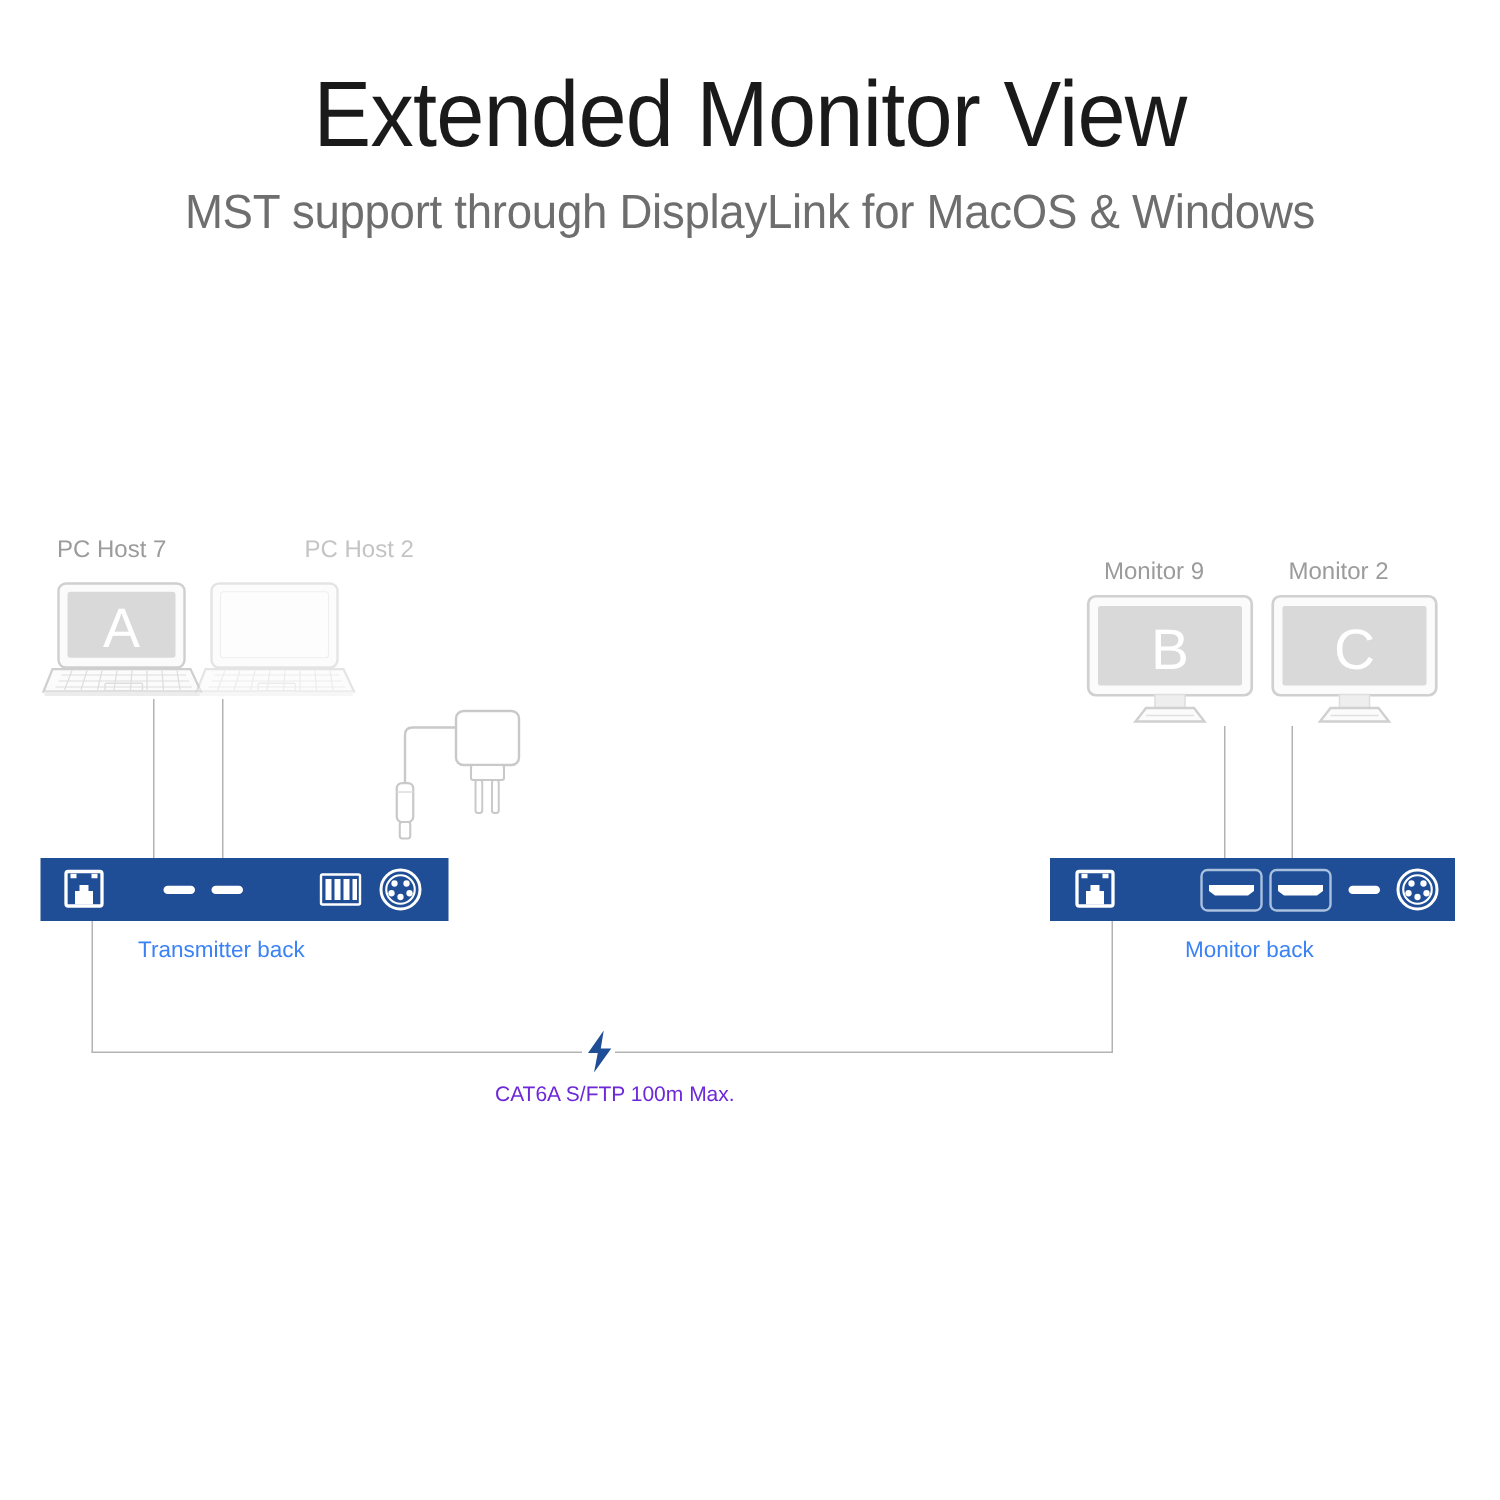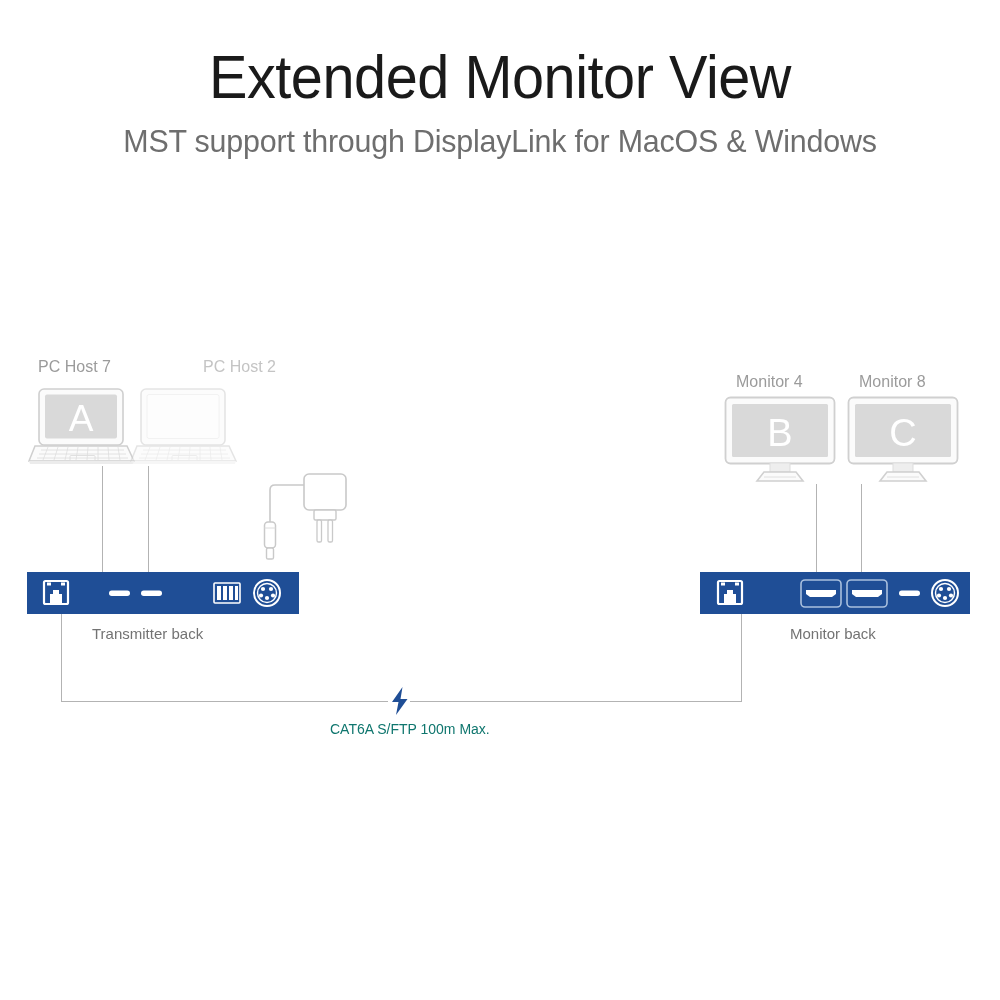--- a/index.html
+++ b/index.html
@@ -55,29 +55,29 @@
     line-height: 20px;
     color: #9b9b9b;
     white-space: nowrap;
   }
   .devlabel.dim { color: #c4c4c4; }
 
   .bluelabel {
     position: absolute;
     font-size: 15px;
     line-height: 19px;
-    color: #737373;
+    color: #3b82f6;
     white-space: nowrap;
   }
 
   .cablelabel {
     position: absolute;
     font-size: 14px;
     line-height: 18px;
-    color: #0f766e;
+    color: #6d28d9;
     white-space: nowrap;
   }
 
   
   .dev {
     position: absolute;
   }
 
   
   .portbar {
@@ -216,36 +216,36 @@
         <circle cx="244" cy="17" r="2.1" fill="#ffffff"></circle>
         <circle cx="234" cy="23.5" r="2.1" fill="#ffffff"></circle>
         <circle cx="246" cy="23.5" r="2.1" fill="#ffffff"></circle>
         <circle cx="240" cy="26" r="2.1" fill="#ffffff"></circle>
       </g>
     </svg>
   </div>
 
   <div class="bluelabel" style="left:92px; top:624px;">Transmitter back</div>
 
-  <div class="devlabel" style="left:736px; top:372px;">Monitor 4</div>
+  <div class="devlabel" style="left:736px; top:372px;">Monitor 9</div>
 
   <div class="dev" style="left:724px; top:396px; width:112px; height:90px;">
     <svg width="112" height="90" viewBox="0 0 112 90">
       <rect x="1.5" y="1.5" width="109" height="66" rx="5" ry="5" fill="#fbfbfb" stroke="#d0d0d0" stroke-width="1.8"></rect>
       <rect x="8" y="8" width="96" height="53" rx="1.5" ry="1.5" fill="#d9d9d9"></rect>
       <text x="56" y="50" font-family="Liberation Sans, sans-serif" font-size="38" fill="#ffffff" text-anchor="middle">B</text>
 
       <rect x="46" y="67" width="20" height="9" fill="#eeeeee" stroke="#dddddd" stroke-width="1"></rect>
 
       <path d="M33 85 L40 76 L72 76 L79 85 Z" fill="#fbfbfb" stroke="#d0d0d0" stroke-width="1.6"></path>
       <line x1="40" y1="81" x2="72" y2="81" stroke="#e0e0e0" stroke-width="1"></line>
     </svg>
   </div>
 
-  <div class="devlabel" style="left:859px; top:372px;">Monitor 8</div>
+  <div class="devlabel" style="left:859px; top:372px;">Monitor 2</div>
 
   <div class="dev" style="left:847px; top:396px; width:112px; height:90px;">
     <svg width="112" height="90" viewBox="0 0 112 90">
       <rect x="1.5" y="1.5" width="109" height="66" rx="5" ry="5" fill="#fbfbfb" stroke="#d0d0d0" stroke-width="1.8"></rect>
       <rect x="8" y="8" width="96" height="53" rx="1.5" ry="1.5" fill="#d9d9d9"></rect>
       <text x="56" y="50" font-family="Liberation Sans, sans-serif" font-size="38" fill="#ffffff" text-anchor="middle">C</text>
       <rect x="46" y="67" width="20" height="9" fill="#eeeeee" stroke="#dddddd" stroke-width="1"></rect>
       <path d="M33 85 L40 76 L72 76 L79 85 Z" fill="#fbfbfb" stroke="#d0d0d0" stroke-width="1.6"></path>
       <line x1="40" y1="81" x2="72" y2="81" stroke="#e0e0e0" stroke-width="1"></line>
     </svg>

